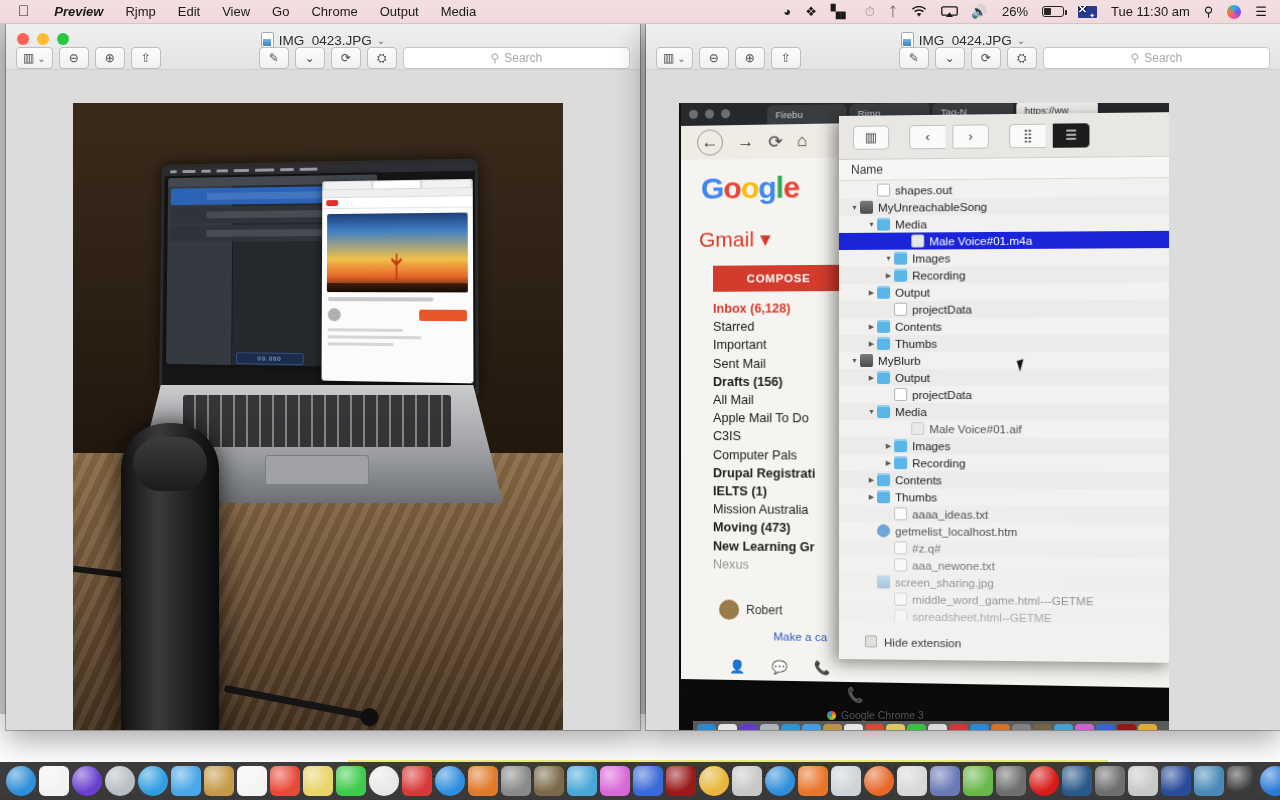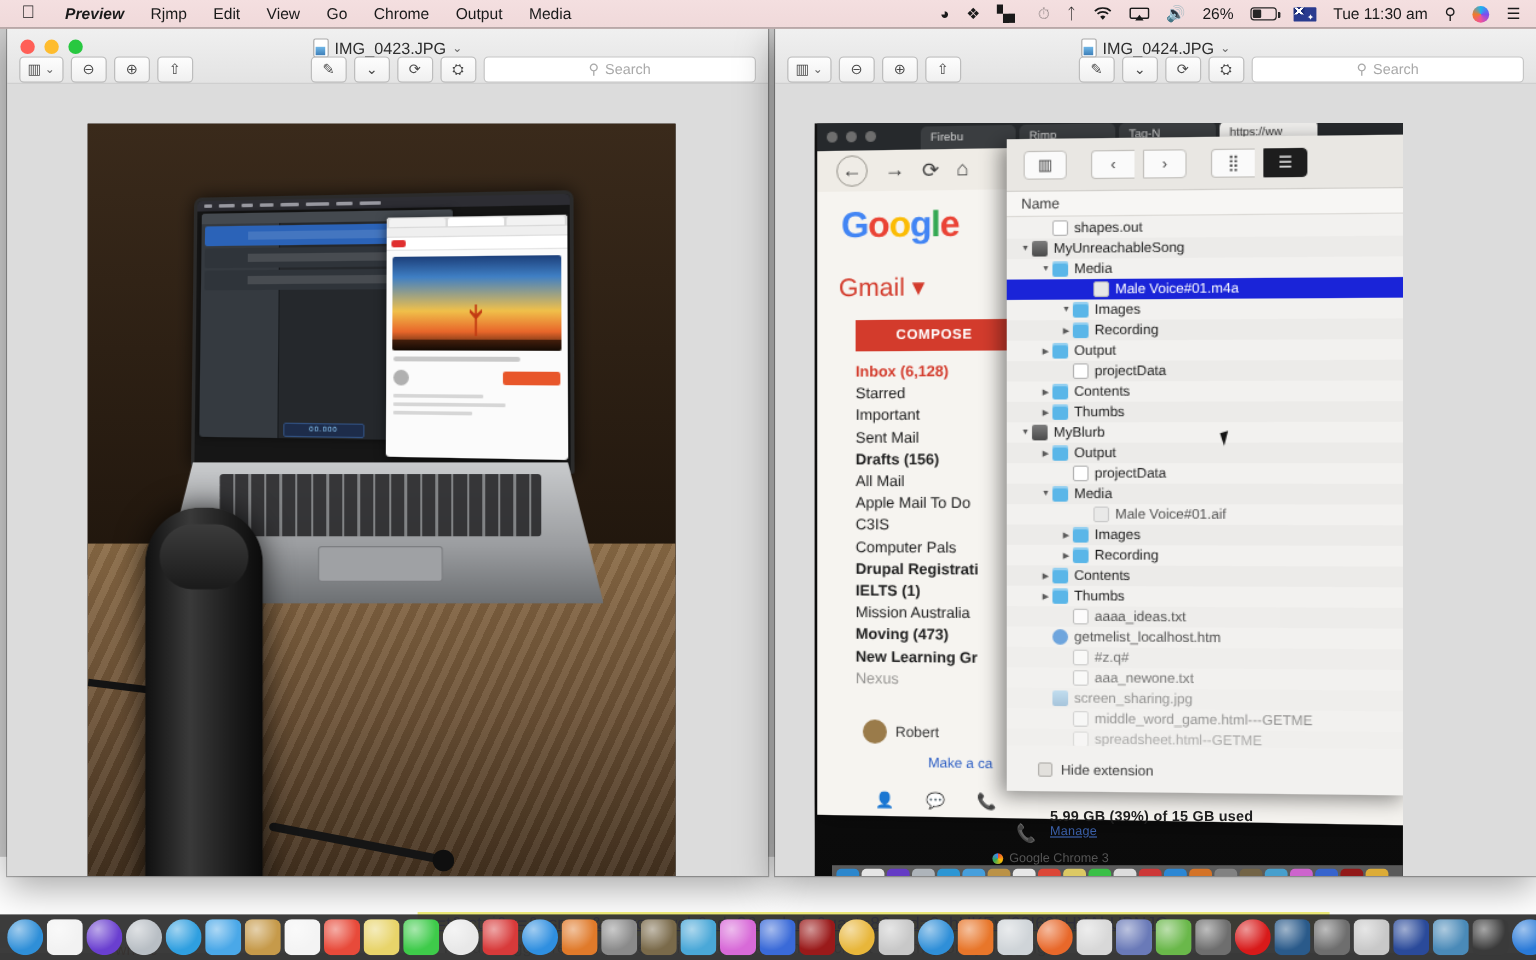--- a/index.html
+++ b/index.html
@@ -630,24 +630,20 @@
             <div class="frow fade3" style="padding-left: 44px;"></div>
           </div>
         <div class="hideext">
           <span class="cbox"></span>
           <span>Hide extension</span>
         </div>
         <div class="cursor2"></div>
       </div>
 
       <div class="phoneic">📞</div>
-      <div class="storage">
-        <span>5.99 GB (39%) of 15 GB used</span>
-        <small>Manage</small>
-      </div>
       <div class="chrome2">
         <i></i>
         <span>Google Chrome 3</span>
       </div>
       <div class="dock2" id="photo-dock">
           <div class="dk2" style="background: rgb(47, 143, 216);"></div>
           <div class="dk2" style="background: rgb(242, 242, 242);"></div>
           <div class="dk2" style="background: rgb(106, 63, 208);"></div>
           <div class="dk2" style="background: rgb(184, 190, 196);"></div>
           <div class="dk2" style="background: rgb(47, 159, 224);"></div>

